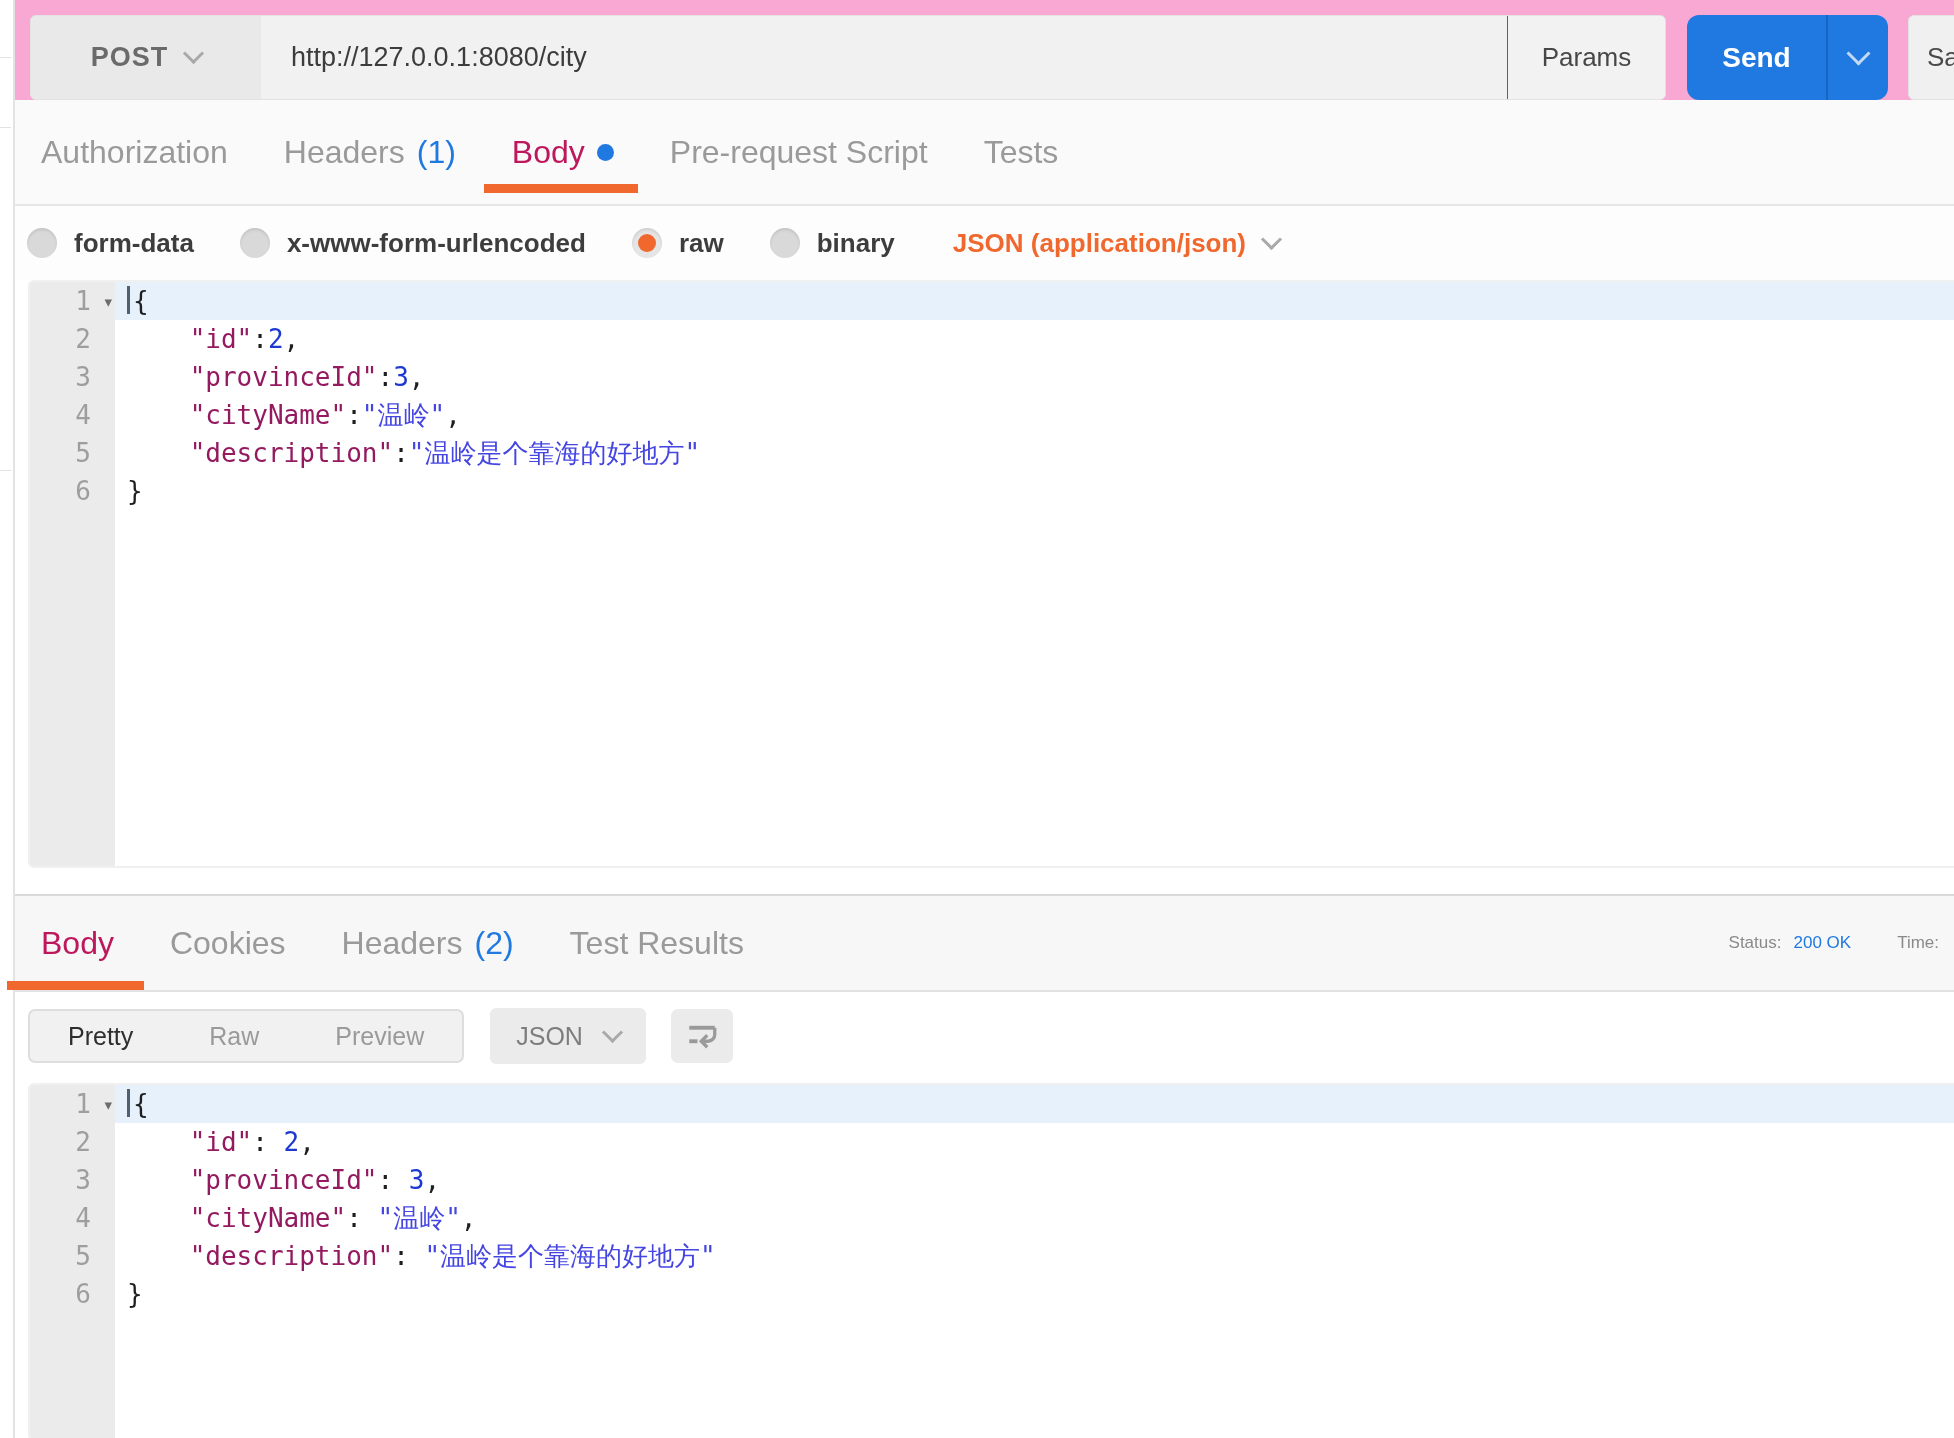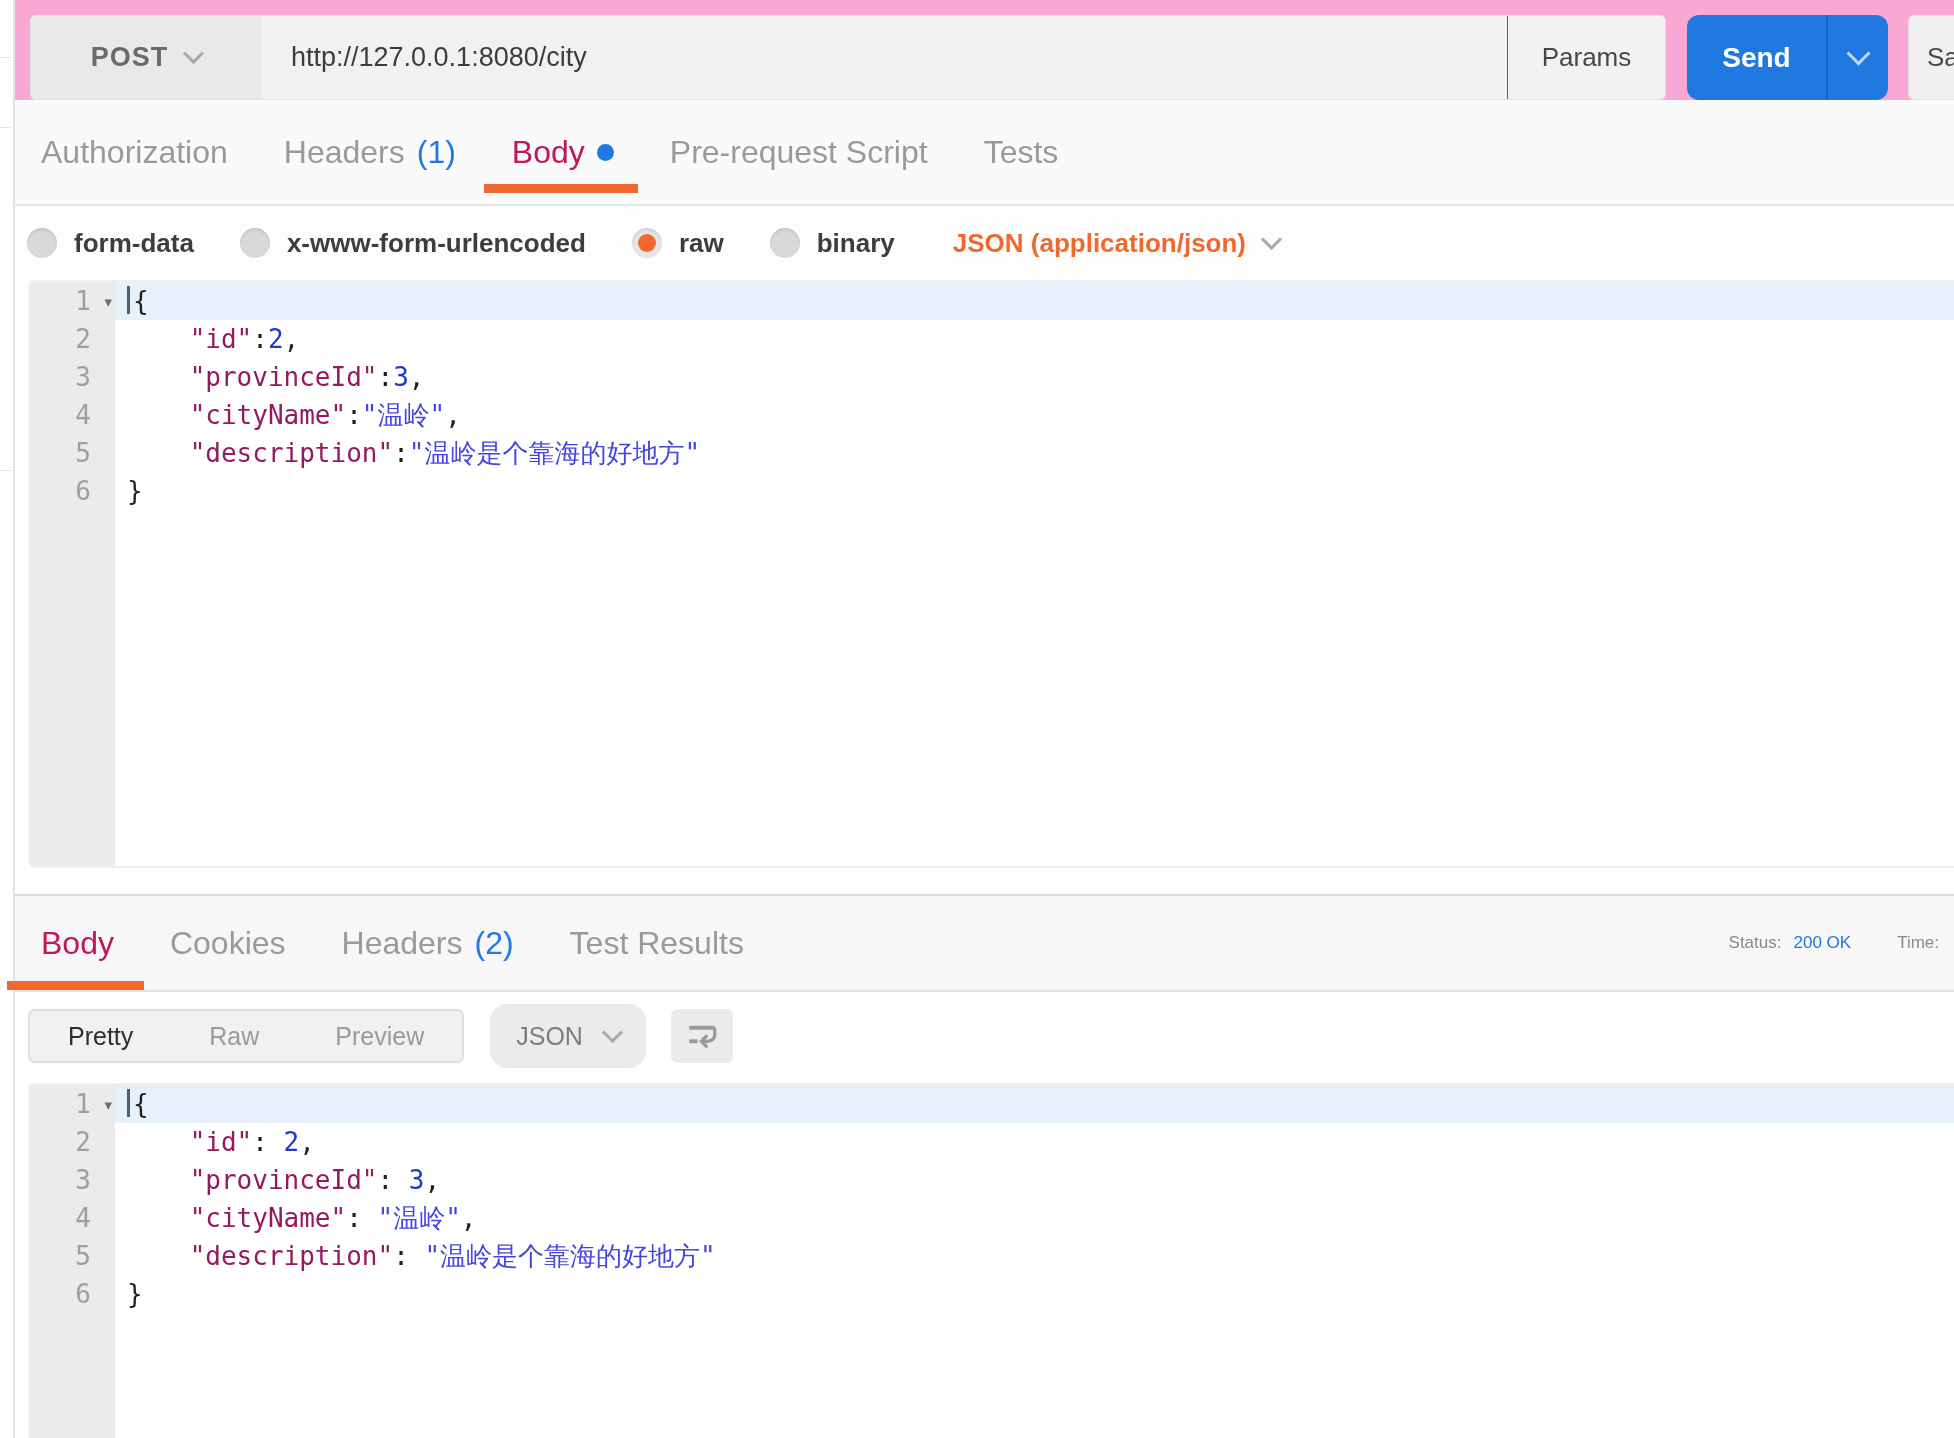--- a/index.html
+++ b/index.html
@@ -77,21 +77,21 @@
   .resp-meta { margin-left:auto; display:flex; align-items:center; font-size:17px; white-space:nowrap; }
   .status-label { color:#8a8a8a; }
   .status-value { color:#2079E0; margin-left:12px; }
   .time-label { color:#8a8a8a; margin-left:46px; }
 
   
   .resp-toolbar { display:flex; align-items:center; background:#fff; padding:16px 0 0 13px; height:72px; }
   .view-group { display:flex; align-items:stretch; height:54px; border:2px solid #dedede; border-radius:7px; overflow:hidden; background:#f1f1f1; }
   .view-seg { display:flex; align-items:center; padding:0 38px; font-size:25px; color:#9a9a9a; cursor:pointer; }
   .view-seg.active { color:#2e2e2e; }
-  .format-btn { margin-left:26px; height:64px; background:#ebebeb; border-radius:17px; display:flex; align-items:center; gap:22px;
+  .format-btn { margin-left:26px; height:56px; background:#ebebeb; border-radius:6px; display:flex; align-items:center; gap:22px;
                 padding:0 26px; font-size:25px; color:#7d7d7d; cursor:pointer; }
   .wrap-btn { margin-left:25px; height:54px; width:62px; background:#ebebeb; border-radius:7px;
               display:flex; align-items:center; justify-content:center; cursor:pointer; }
 </style>
 </head>
 <body>
 
 <div class="app">
 
   <div class="left-rail">

